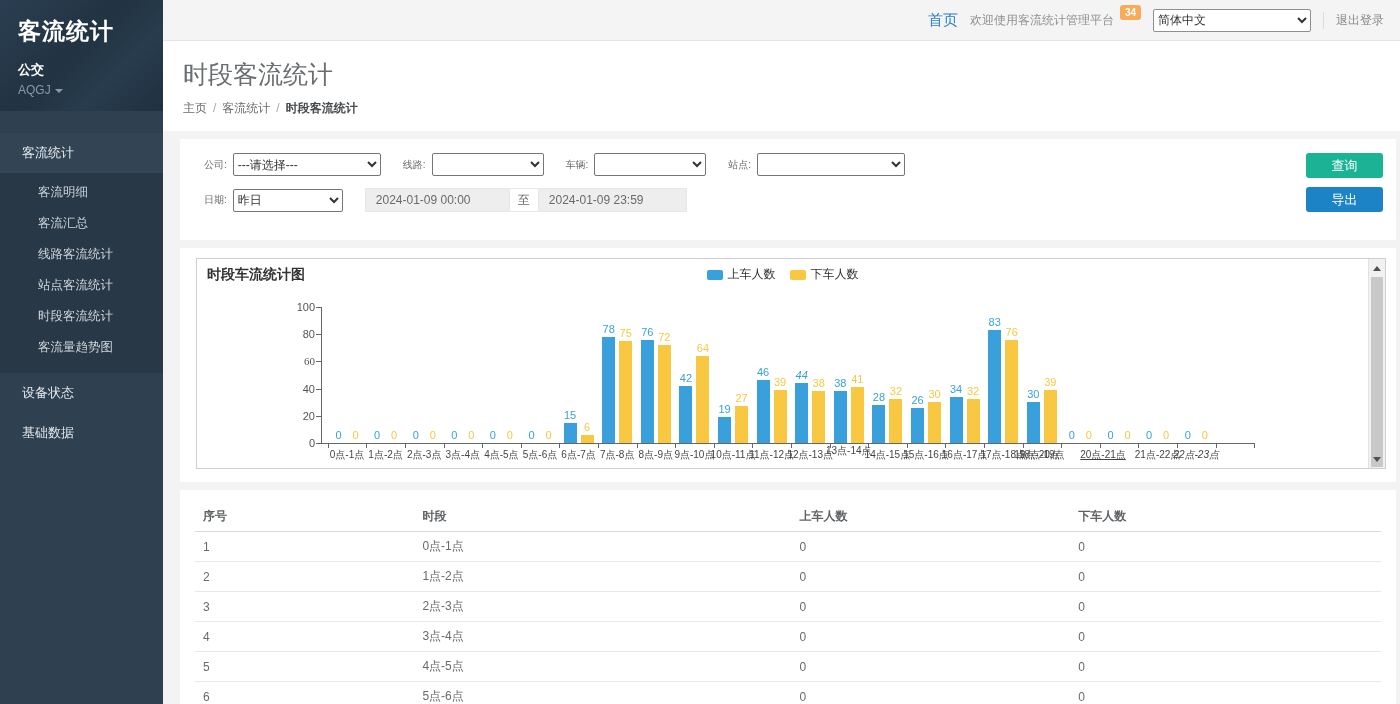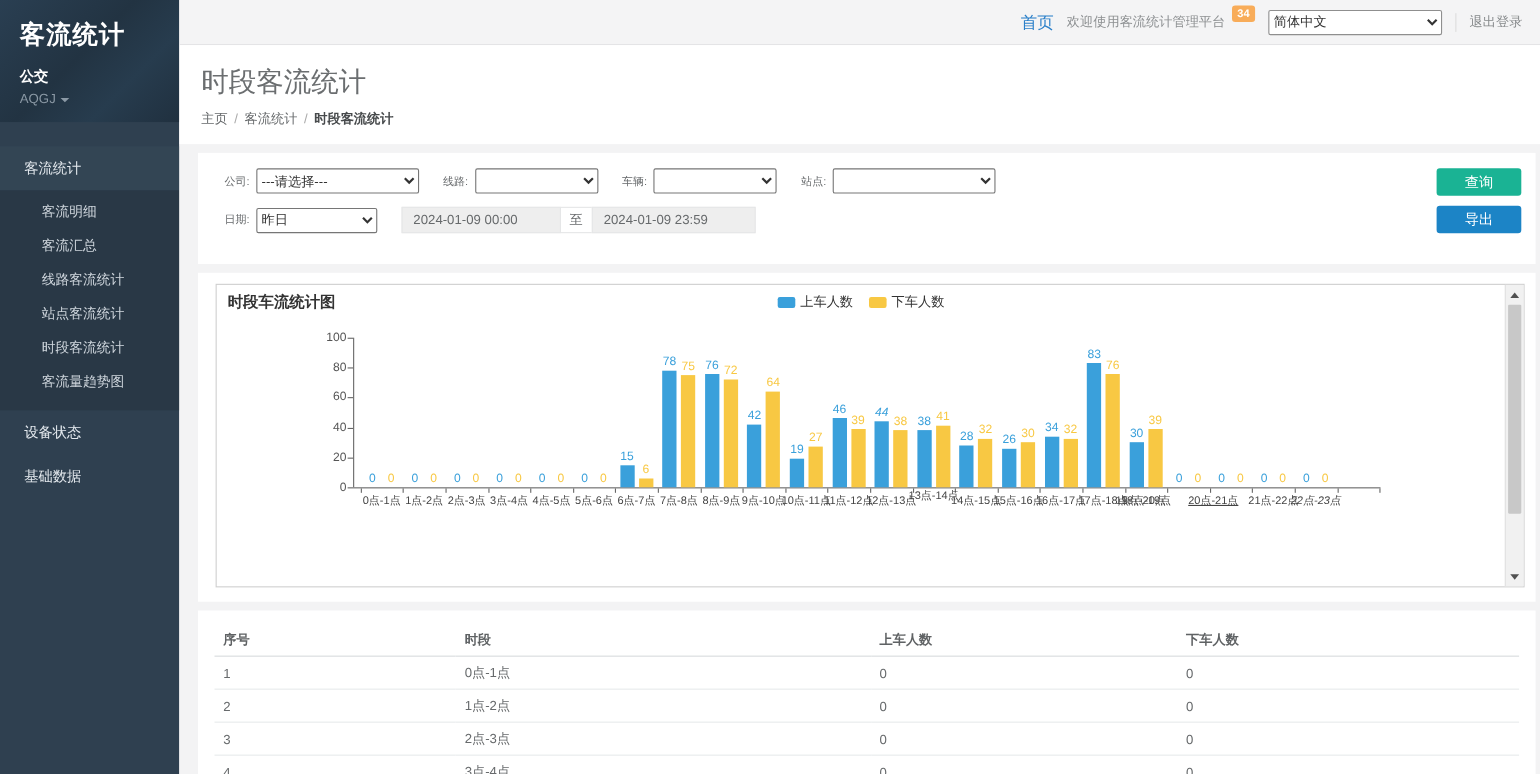--- a/index.html
+++ b/index.html
@@ -49,21 +49,21 @@
   .date-input { height:24px; width:145px; background:#eeeeee; border:1px solid #e5e6e7; color:#676a6c; font-size:12px; padding:0 10px; }
   .date-addon { height:24px; width:28px; background:#ffffff; border:1px solid #e5e6e7; border-left:none; border-right:none; display:flex; align-items:center; justify-content:center; font-size:12px; color:#676a6c; }
   .date-input.to { width:149px; }
   .btn-col { position:absolute; right:13px; top:14px; display:flex; flex-direction:column; gap:9px; }
   .btn { width:77px; height:25px; border:none; border-radius:3px; color:#fff; font-size:13px; cursor:pointer; font-family:inherit; }
   .btn-query { background:#1ab394; }
   .btn-export { background:#1c84c6; }
 
   
   .chart-panel { padding:10px 10px 13px 16px; }
-  .chart-box { border:1px solid #cfcfcf; background:#fff; height:276px; display:flex; }
+  .chart-box { border:1px solid #cfcfcf; background:#fff; height:211px; display:flex; }
   .chart-content { position:relative; flex:1; overflow:hidden; }
   .chart-title { position:absolute; left:10px; top:7px; font-size:14px; font-weight:bold; color:#333; }
   .chart-legend { position:absolute; left:50%; transform:translateX(-50%); top:7px; display:flex; align-items:center; gap:14px; }
   .legend-entry { display:flex; align-items:center; gap:5px; font-size:12px; color:#333; cursor:pointer; }
   .legend-swatch { width:16px; height:10px; border-radius:2px; }
   .yaxis-label { position:absolute; width:30px; text-align:right; font-size:11px; color:#555; }
   .ytick { position:absolute; width:5px; height:1px; background:#666; }
   .axis-line { position:absolute; background:#666; }
   .xtick { position:absolute; width:1px; height:4px; background:#666; }
   .bar { position:absolute; width:13px; }
@@ -173,21 +173,21 @@
           </span>
         </div>
         <div id="plot">
             <div class="axis-line" style="left: 124px; top: 48px; width: 1px; height: 136px;"></div>
             <div class="yaxis-label" style="left: 88px; top: 178px;">0</div>
             <div class="ytick" style="left: 119px; top: 184px;"></div>
             <div class="yaxis-label" style="left: 88px; top: 150.8px;">20</div>
             <div class="ytick" style="left: 119px; top: 156.8px;"></div>
             <div class="yaxis-label" style="left: 88px; top: 123.6px;">40</div>
             <div class="ytick" style="left: 119px; top: 129.6px;"></div>
-            <div class="yaxis-label" style="left: 88px; top: 96.4px;">60</div>
+            <div class="yaxis-label" style="left: 88px; top: 96.4px; font-family: Liberation Serif, serif;">60</div>
             <div class="ytick" style="left: 119px; top: 102.4px;"></div>
             <div class="yaxis-label" style="left: 88px; top: 69.2px;">80</div>
             <div class="ytick" style="left: 119px; top: 75.2px;"></div>
             <div class="yaxis-label" style="left: 88px; top: 42px;">100</div>
             <div class="ytick" style="left: 119px; top: 48px;"></div>
             <div class="axis-line" style="left: 124px; top: 184px; width: 934px; height: 1px;"></div>
             <div class="xtick" style="left: 130.7px; top: 185px;"></div>
             <div class="xtick" style="left: 169.3px; top: 185px;"></div>
             <div class="xtick" style="left: 207.9px; top: 185px;"></div>
             <div class="xtick" style="left: 246.5px; top: 185px;"></div>

